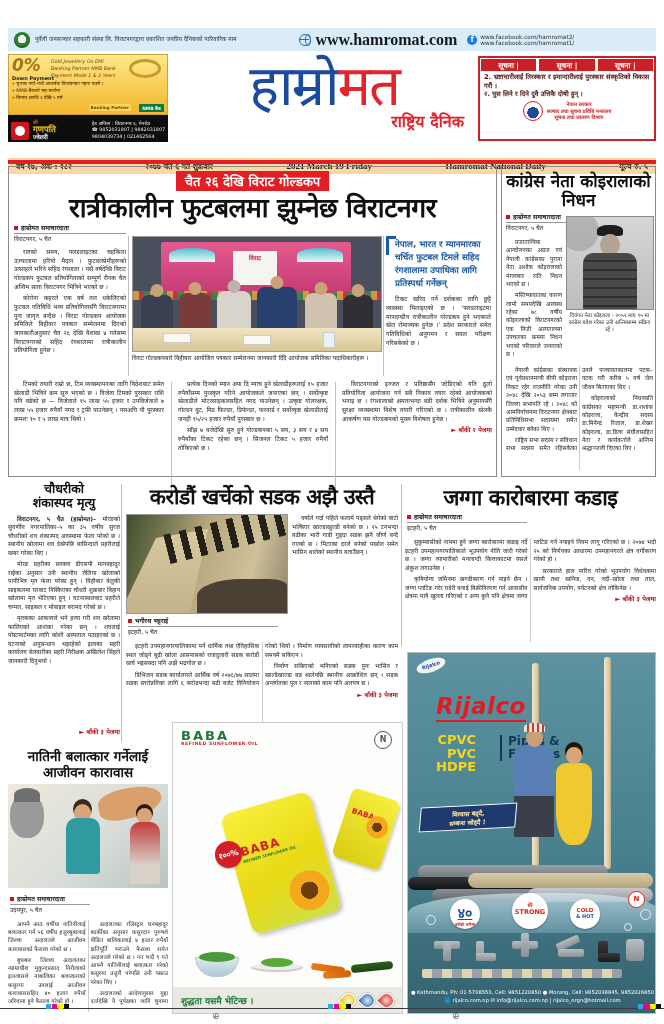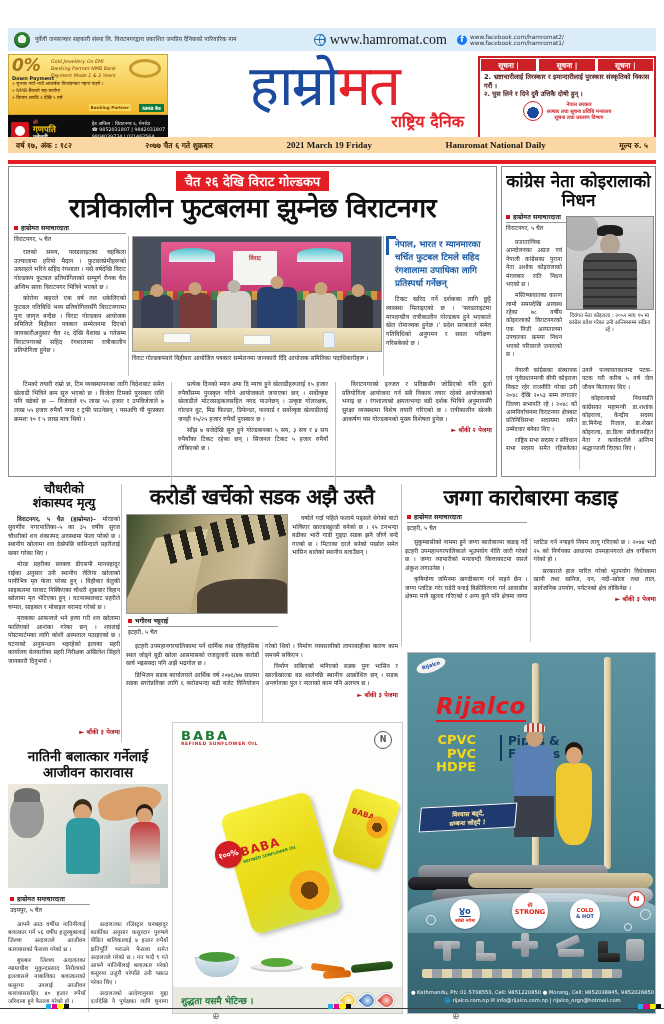--- a/index.html
+++ b/index.html
@@ -12,21 +12,21 @@
   .cont{display:block;text-align:right;color:#b5121b;font-weight:bold;font-size:6.4px;text-indent:0;}
   .vrule{position:absolute;width:1px;background:#bfbfbf;}
   
   .topbar{left:8px;top:28px;width:648px;height:23px;background:#d9ecf8;display:flex;align-items:center;padding:0 6px;box-sizing:border-box;}
   .coop-logo{width:16px;height:16px;border-radius:50%;background:radial-gradient(circle at 50% 45%,#e8f5e9 0 35%,#2e7d32 36% 60%,#1b5e20 61%);flex:none;}
   .tagline{font-size:5.9px;color:#333;margin-left:5px;width:278px;line-height:1.2;}
   .site-wrap{display:flex;align-items:center;margin-left:14px;}
   .globe-icon{width:10px;height:10px;border:1.3px solid #1a6fb5;border-radius:50%;position:relative;flex:none;}
   .globe-icon:before{content:"";position:absolute;left:45%;top:-1px;width:40%;height:100%;border:1px solid #1a6fb5;border-radius:50%;}
   .globe-icon:after{content:"";position:absolute;left:-1px;top:45%;height:1px;width:100%;background:#1a6fb5;}
-  .site-text{font-size:14px;font-weight:normal;color:#1a1a1a;margin-left:4px;}
+  .site-text{font-size:16px;font-weight:bold;color:#1a1a1a;margin-left:4px;}
   .fb-wrap{display:flex;align-items:center;margin-left:10px;}
   .fb-icon{width:10px;height:10px;border-radius:50%;background:#1877f2;color:#fff;font-size:8px;font-weight:bold;text-align:center;line-height:10px;flex:none;}
   .fb-text{font-size:5.8px;color:#333;margin-left:3px;}
   
   .gold-ad{left:8px;top:54px;width:160px;height:61px;background:linear-gradient(#fde98a,#f2b62c);border:1px solid #caa23a;box-sizing:border-box;padding:2px 3px;font-size:4.8px;color:#5a2d00;}
   .gold-ring{position:absolute;right:6px;top:4px;width:26px;height:13px;border:3px solid #c79a2e;border-radius:50%;}
   .zero-emi{font-size:17px;font-weight:bold;font-style:italic;color:#a8741a;line-height:1;}
   .gold-lines{position:absolute;left:42px;top:3px;width:86px;font-style:italic;color:#7a3b00;font-size:4.8px;line-height:1.5;}
   .dp{font-weight:bold;font-size:5px;color:#222;margin-top:1px;}
   .gold-np{font-size:4.7px;color:#4a2500;line-height:1.45;}
@@ -45,21 +45,21 @@
   .logo-blue{color:#1b4a9e;}
   .logo-red{color:#e4232a;}
   .paper-sub{text-align:right;color:#e4232a;font-weight:bold;font-size:16px;margin:-6px 8px 0 0;}
   .notice-box{left:478px;top:56px;width:178px;height:85px;border:2px solid #cc2027;background:#fff;box-sizing:border-box;}
   .notice-header{display:flex;gap:3px;margin:1px;}
   .notice-header span{flex:1;background:#cc2027;color:#fff;font-weight:bold;font-size:7.3px;text-align:center;padding:1px 0;}
   .notice-items{padding:1px 4px 0;color:#4a1414;font-weight:bold;font-size:6.6px;line-height:1.3;}
   .gov-row{display:flex;align-items:center;justify-content:center;gap:4px;margin-top:2px;}
   .gov-logo{width:18px;height:18px;border-radius:50%;border:1.5px solid #cc2027;background:radial-gradient(circle at 50% 60%,#1b4a9e 0 40%,#fff 41%);flex:none;}
   .gov-text{color:#cc2027;font-size:5.1px;font-weight:bold;text-align:center;line-height:1.25;}
-  .dateline{left:8px;top:137px;width:648px;height:16px;background:#fbd7a4;display:flex;align-items:center;justify-content:space-between;padding:0 8px;box-sizing:border-box;}
+  .dateline{left:8px;top:158px;width:648px;height:16px;background:#fbd7a4;display:flex;align-items:center;justify-content:space-between;padding:0 8px;box-sizing:border-box;}
   .dl-np{font-size:7.5px;font-weight:bold;color:#3a2200;}
   .dl-en{font-size:9px;font-weight:bold;color:#1a1a1a;}
   .red-rule{left:8px;top:160px;width:648px;height:3.5px;background:#e31e24;}
   
   .byline{position:relative;}
   .byline .bname{display:flex;align-items:center;gap:3px;border-bottom:1px solid #999;padding-bottom:1px;}
   .byline .bsq{width:4px;height:4px;background:#d2121c;flex:none;}
   .byline .btxt{font-size:6.3px;font-weight:bold;color:#222;}
   .byline .bplace{font-size:6px;color:#222;margin-top:1px;}
   
@@ -513,21 +513,21 @@
       <div class="rj-hpipe" style="left:0px;top:16px;width:150px;height:13px;background:linear-gradient(#33353a,#101114);"></div>
       <div class="rj-hpipe" style="left:60px;top:12px;width:185px;height:15px;background:linear-gradient(#d8cba6,#b3a47c);"></div>
       <div class="rj-hpipe" style="left:24px;top:28px;width:160px;height:13px;background:linear-gradient(#8a9096,#5c6268);"></div>
       <div class="rj-hpipe" style="left:120px;top:27px;width:125px;height:14px;background:linear-gradient(#c5c9cd,#93999f);"></div>
     </div>
     <div class="rj-water"></div>
     <div class="rj-bubble" style="left:18px;top:262px;width:8px;height:8px;"></div>
     <div class="rj-bubble" style="left:216px;top:270px;width:6px;height:6px;"></div>
     <div class="rj-bubble" style="left:232px;top:256px;width:9px;height:9px;"></div>
     <div class="rj-badge" style="left:42px;top:246px;color:#1b4a9e;">
-      <div style="font-size:11px;padding-top:4px;text-decoration:underline;">४०</div>
+      <div style="font-size:14px;padding-top:4px;text-decoration:underline;">४०</div>
       <div style="font-size:4.2px;color:#d21;">वर्षको भरोसा</div>
     </div>
     <div class="rj-badge" style="left:104px;top:240px;width:36px;height:36px;color:#d21;">
       <div style="font-size:5px;padding-top:9px;">धेरै</div>
       <div style="font-size:6.5px;">STRONG</div>
     </div>
     <div class="rj-badge" style="left:162px;top:246px;color:#d21;">
       <div style="font-size:5.5px;padding-top:8px;">COLD</div>
       <div style="font-size:5px;color:#1b4a9e;">&amp; HOT</div>
     </div>

